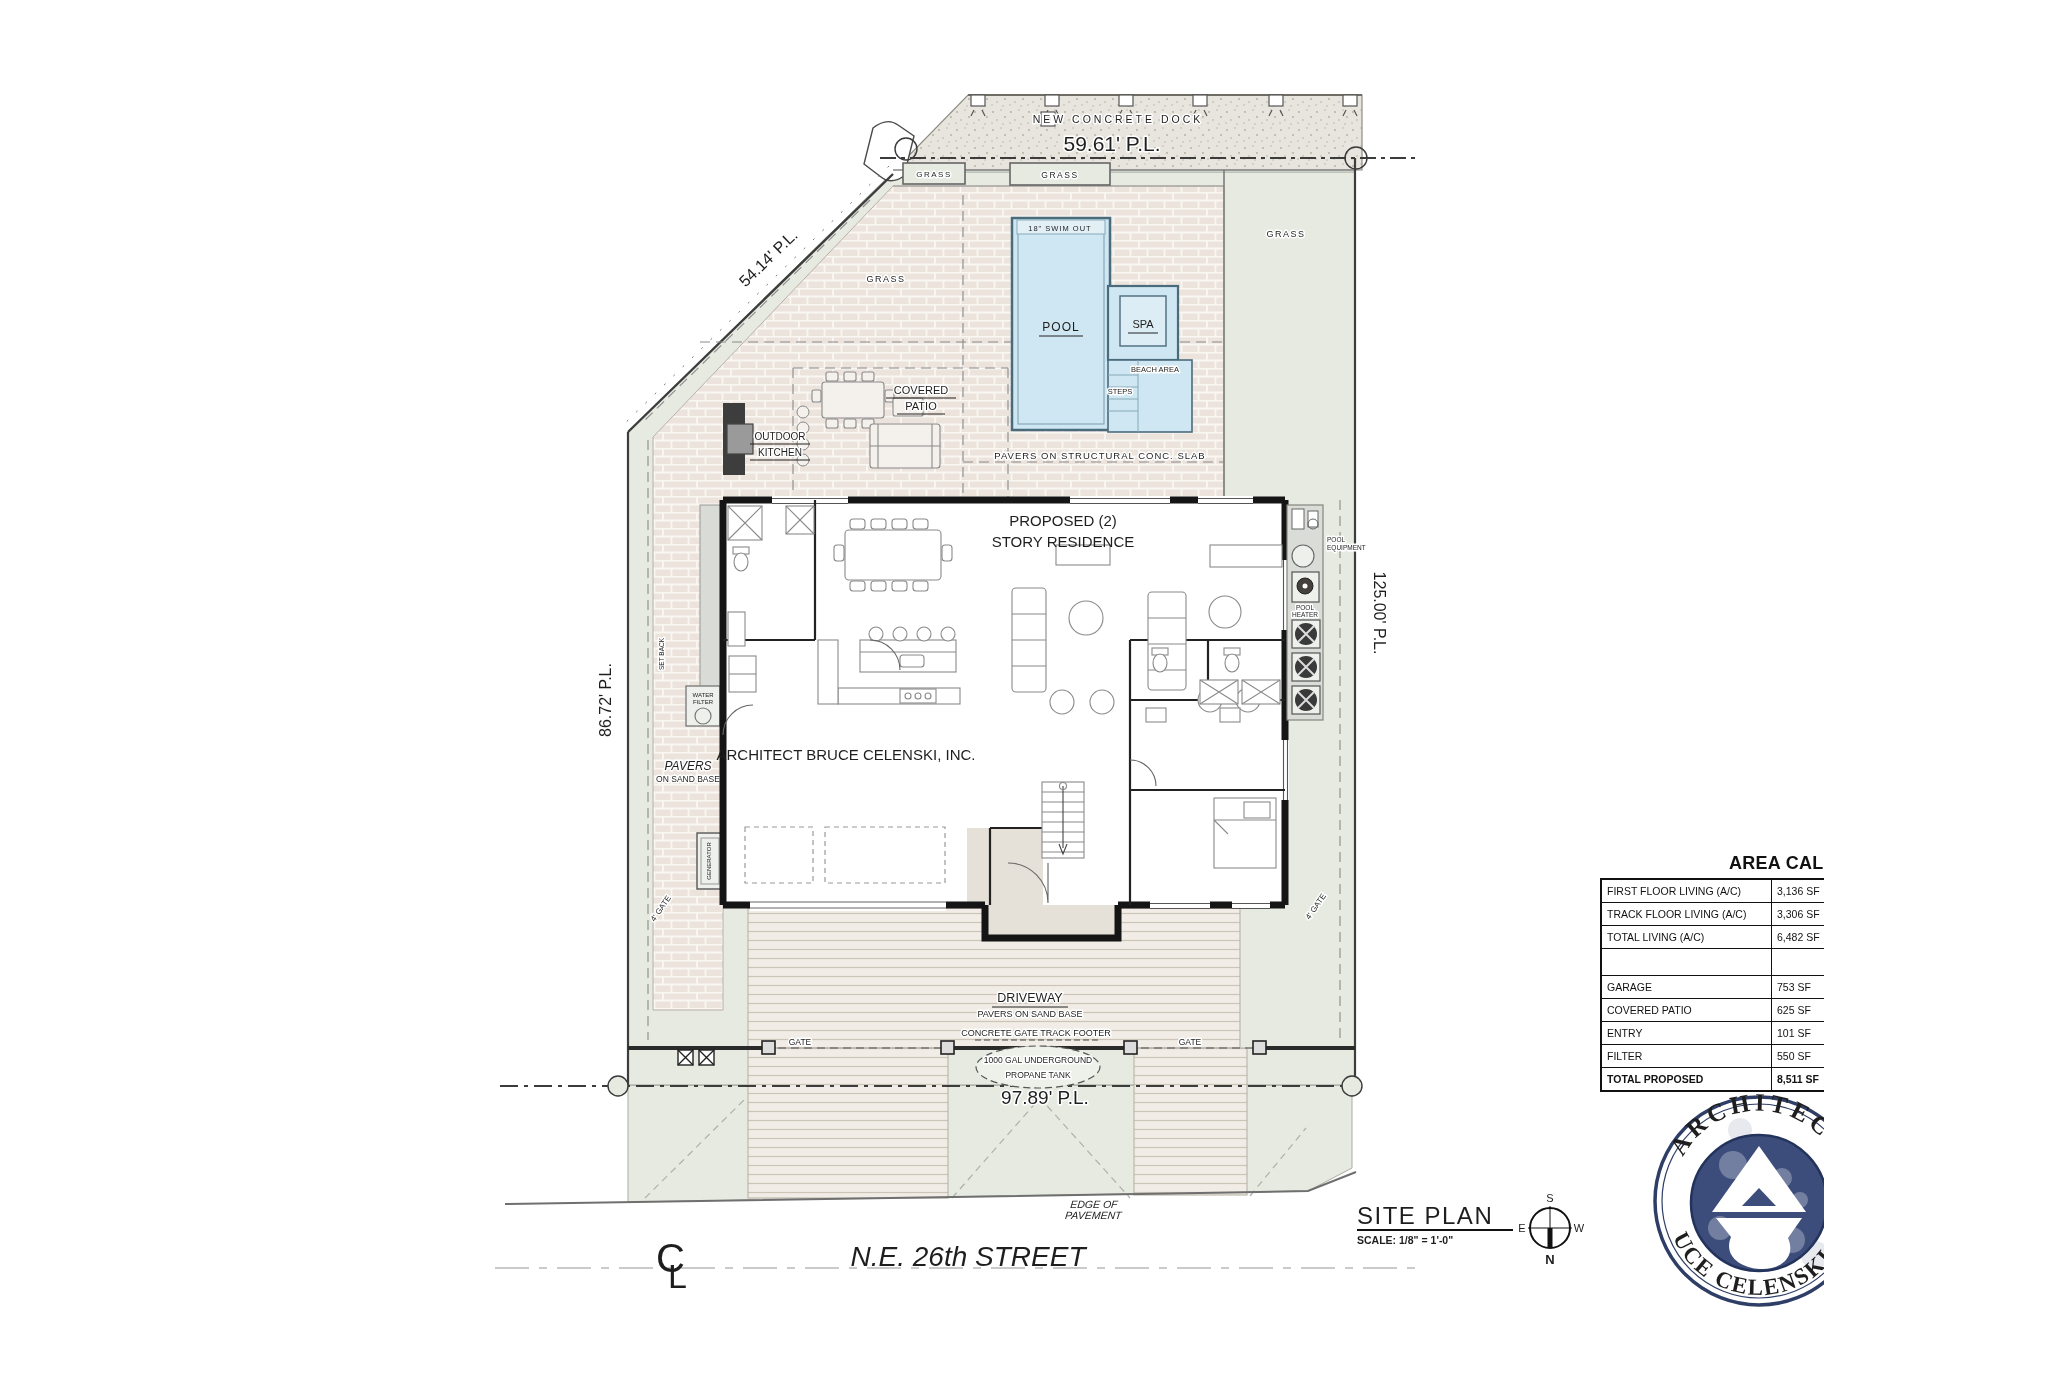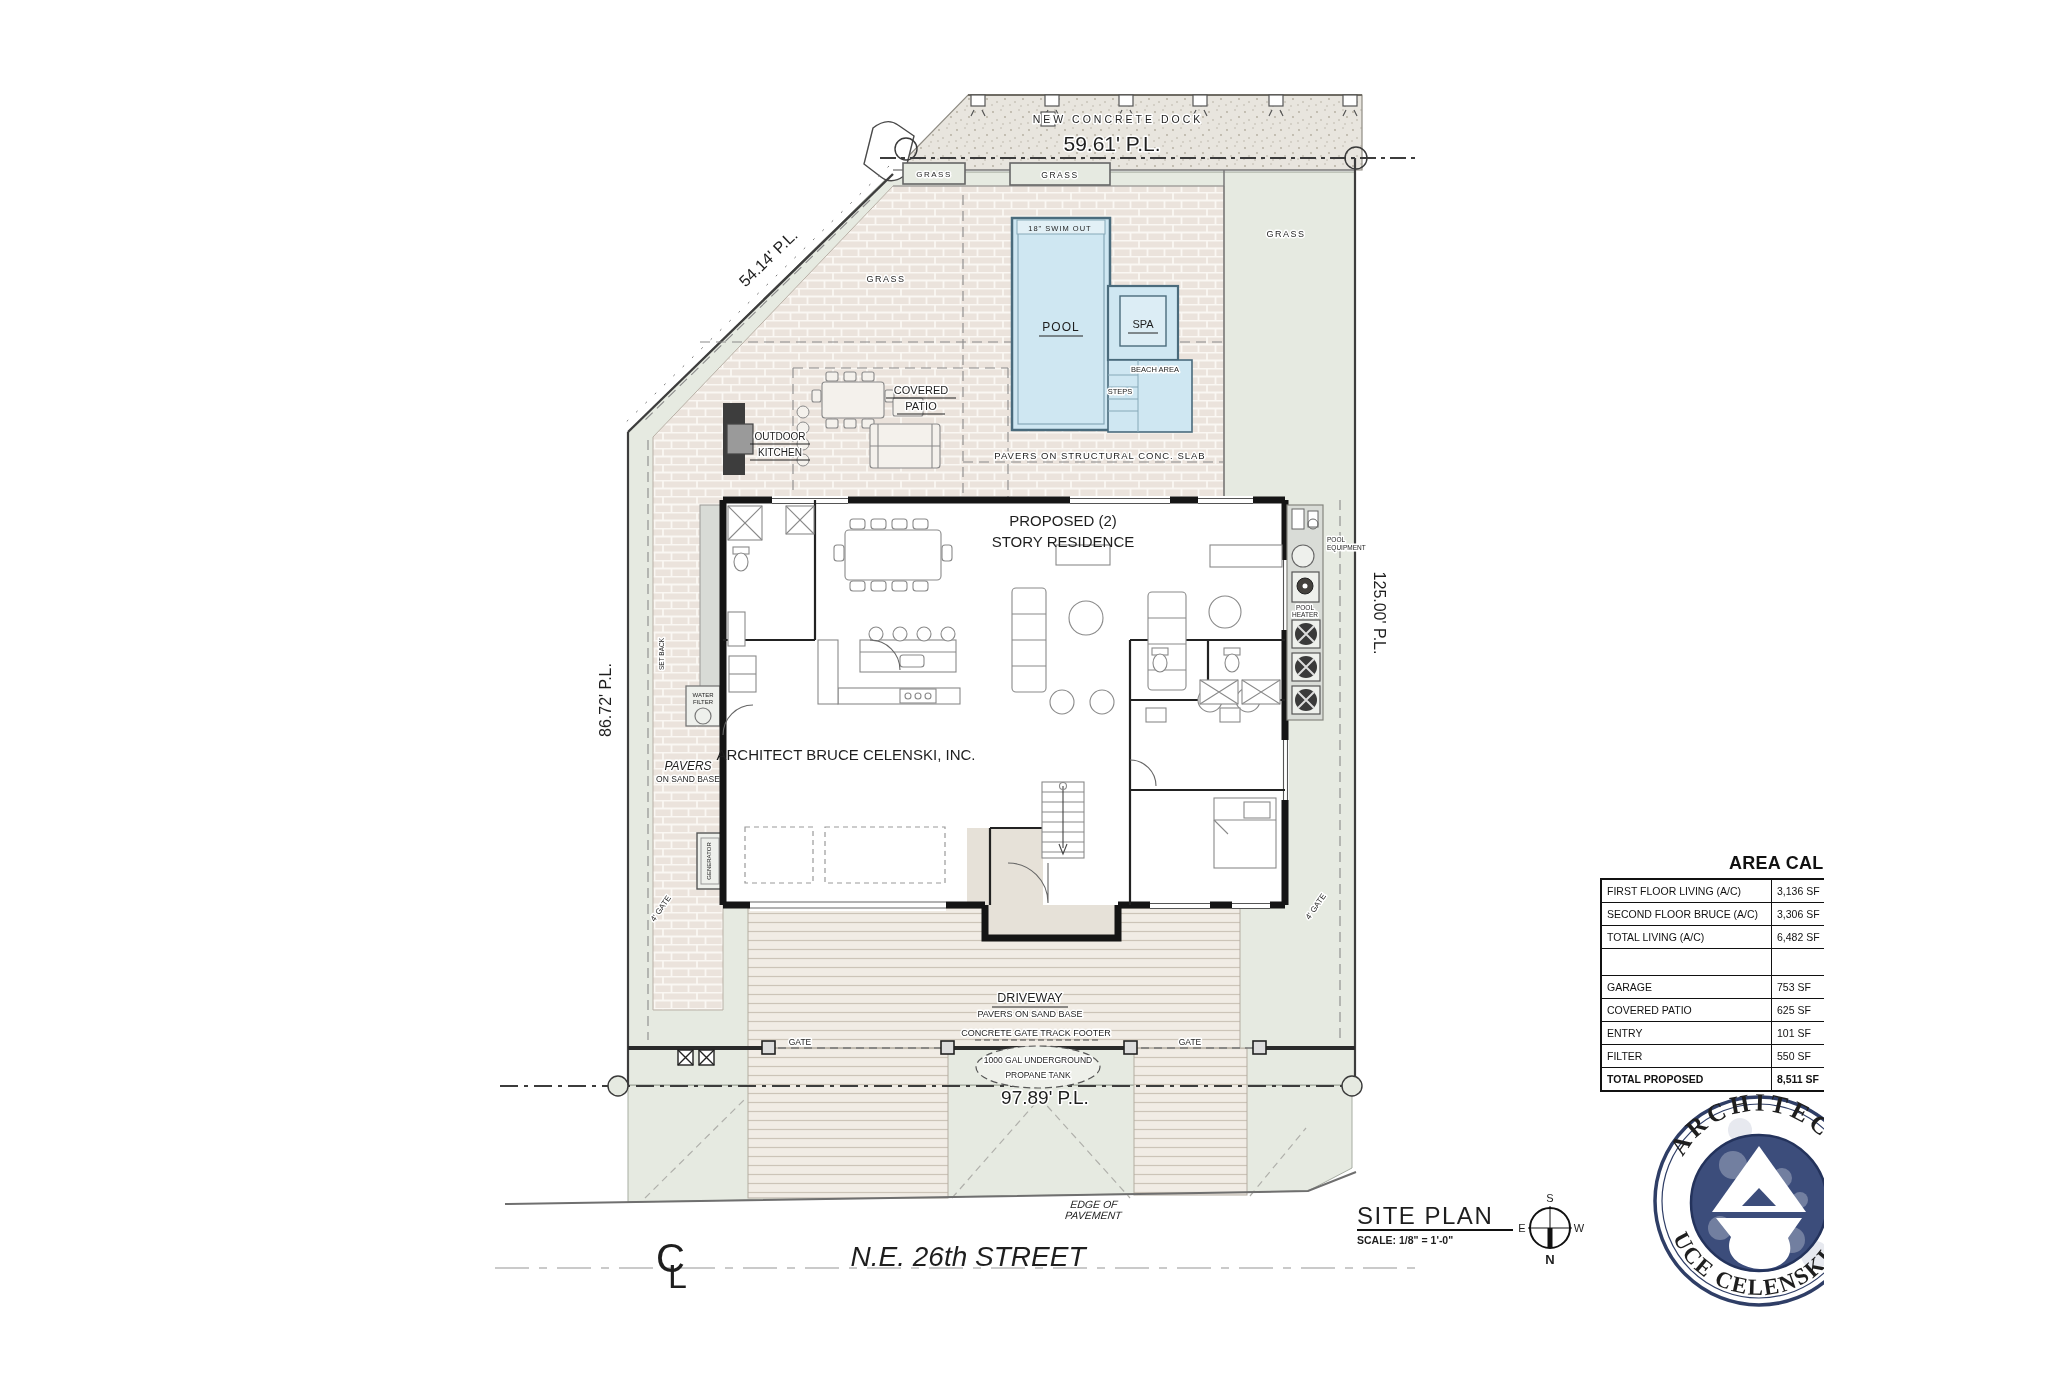--- a/index.html
+++ b/index.html
@@ -450,21 +450,21 @@
 
 <div class="areaBlock">
   <div class="areaTitle">AREA CALCULATIONS</div>
   <table class="area">
     <tbody>
       <tr>
             <td>FIRST FLOOR LIVING (A/C)</td>
             <td class="v">3,136 SF</td>
           </tr>
       <tr>
-            <td>SECOND FLOOR BRUCE (A/C)</td>
+            <td>TRACK FLOOR LIVING (A/C)</td>
             <td class="v">3,306 SF</td>
           </tr>
       <tr>
             <td>TOTAL LIVING (A/C)</td>
             <td class="v">6,482 SF</td>
           </tr>
       <tr class="gap">
             <td></td>
             <td class="v"></td>
           </tr>

